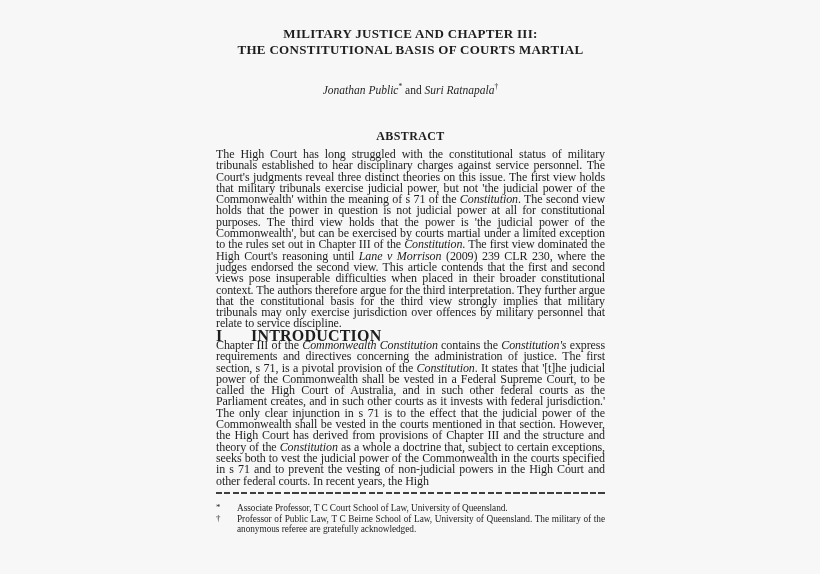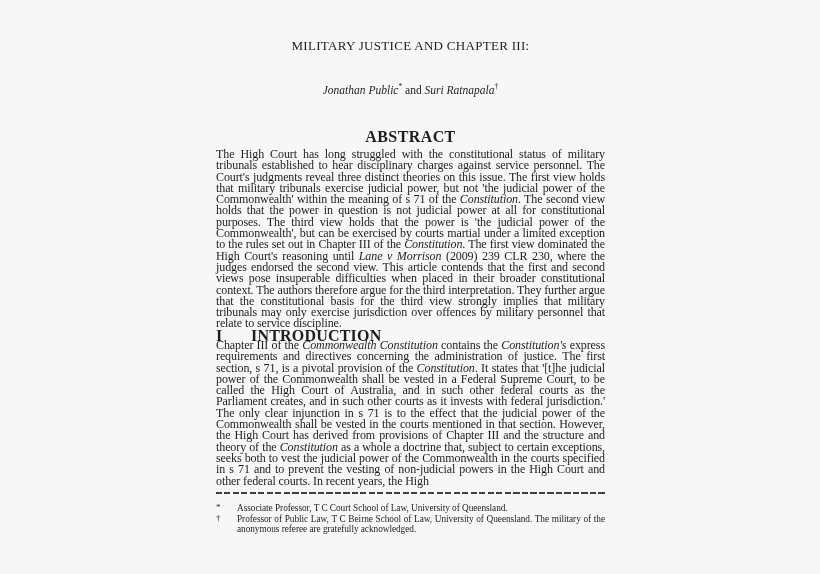--- a/index.html
+++ b/index.html
@@ -11,40 +11,40 @@
   .page{
     position:relative;
     width:820px;height:574px;
     background:var(--bg);
     color:var(--ink);
     font-family:"Liberation Serif","DejaVu Serif",serif;
     overflow:hidden;
   }
   .block{position:absolute;left:216px;width:389px;}
   .paper-title{
-    top:38px;
+    top:26px;
     text-align:center;
-    font-weight:normal;
+    font-weight:bold;
     font-size:13px;
     line-height:15.5px;
     letter-spacing:0.3px;
   }
   .authors{
     top:84px;
     text-align:center;
     font-size:11.5px;
     line-height:13px;
   }
   .authors sup{font-size:7.5px;line-height:0;}
   .authors .and{font-weight:normal;}
   .abstract-heading{
     top:130px;
     text-align:center;
     font-weight:bold;
-    font-size:16px;
+    font-size:12px;
     letter-spacing:0.4px;
     line-height:13px;
   }
   .bodytext{
     font-size:12px;
     line-height:11.3px;
     text-align:justify;
     letter-spacing:-0.1px;
     margin:0;
   }
@@ -77,20 +77,21 @@
   }
   .fn-text{flex:1;text-align:justify;letter-spacing:-0.05px;}
 </style>
 </head>
 <body>
 
 <div class="page">
 
   <div class="block paper-title">
     <div>MILITARY JUSTICE AND CHAPTER III:</div>
+    <div>THE CONSTITUTIONAL BASIS OF COURTS MARTIAL</div>
   </div>
 
   <div class="block authors"><span style="font-style: italic;">Jonathan Public</span><sup>*</sup><span class="and"> and </span><span style="font-style: italic; text-align: right;">Suri Ratnapala</span><sup>†</sup></div>
 
   <div class="block abstract-heading">ABSTRACT</div>
 
   <p class="block bodytext abstract-body"><span>The High Court has long struggled with the constitutional status of military tribunals established to hear disciplinary charges against service personnel. The Court's judgments reveal three distinct theories on this issue. The first view holds that military tribunals exercise judicial power, but not 'the judicial power of the Commonwealth' within the meaning of s 71 of the </span><span style="font-style: italic;">Constitution</span><span>. The second view holds that the power in question is not judicial power at all for constitutional purposes. The third view holds that the power is 'the judicial power of the Commonwealth', but can be exercised by courts martial under a limited exception to the rules set out in Chapter III of the </span><span style="font-style: italic;">Constitution</span><span>. The first view dominated the High Court's reasoning until </span><span style="font-style: italic;">Lane v Morrison</span><span> (2009) 239 CLR 230, where the judges endorsed the second view. This article contends that the first and second views pose insuperable difficulties when placed in their broader constitutional context. The authors therefore argue for the third interpretation. They further argue that the constitutional basis for the third view strongly implies that military tribunals may only exercise jurisdiction over offences by military personnel that relate to service discipline.</span></p>
 
   <div class="block section-heading">
     <span class="section-number">I</span><span>INTRODUCTION</span>

